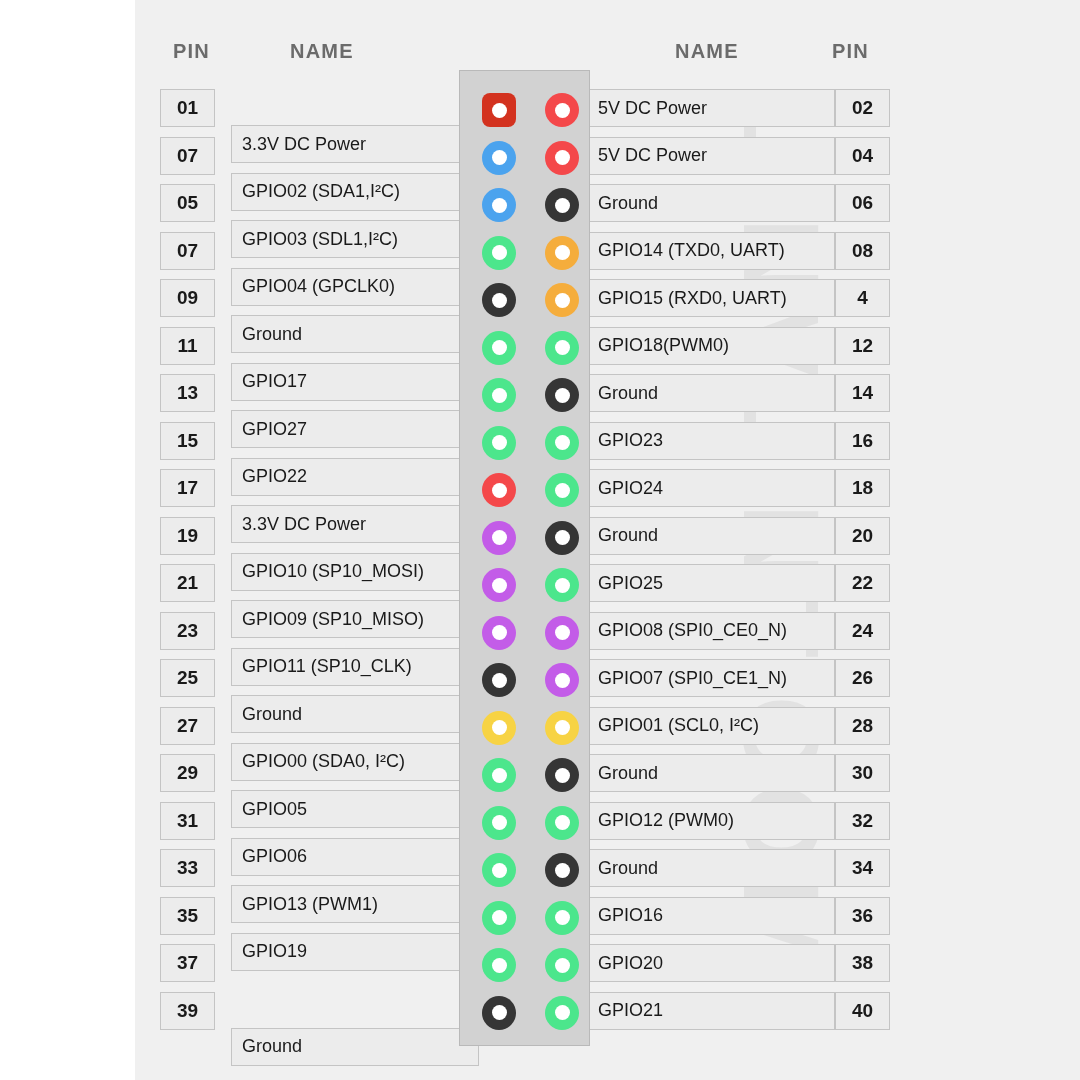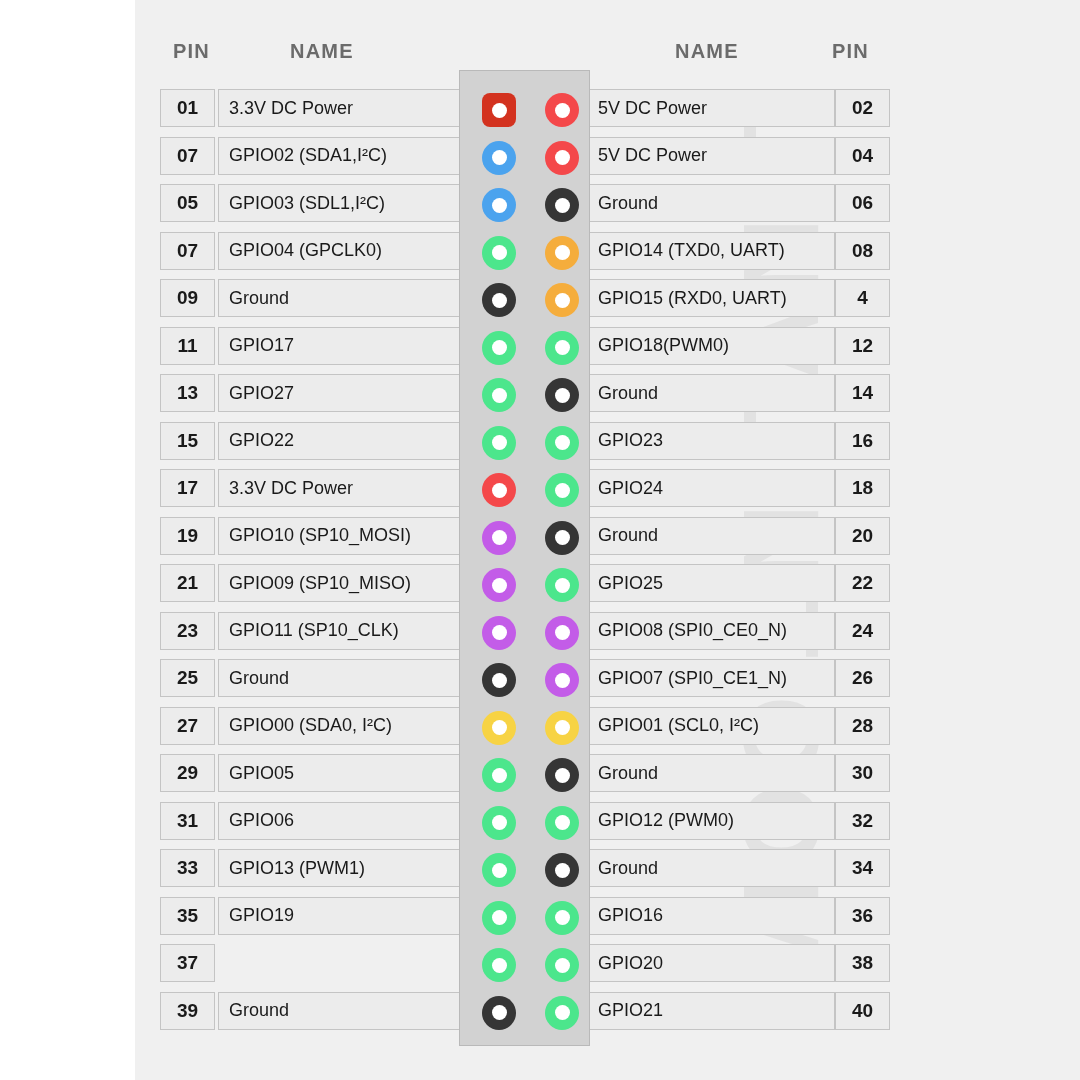--- a/index.html
+++ b/index.html
@@ -101,21 +101,21 @@
     text-align: center;
   }
   .name {
     font-size: 18px;
     color: #1a1a1a;
     padding-left: 10px;
   }
 
   
   .num-l  { left: 25px; }
-  .name-l { left: 83px; width: 248px; }
+  .name-l { left: 96px; width: 248px; margin-top: 36px; }
   
   .name-r { left: 452px; width: 248px; }
   .num-r  { left: 700px; }
 
   
   .marker {
     position: absolute;
     top: 7px;
     width: 34px;
     height: 34px;

